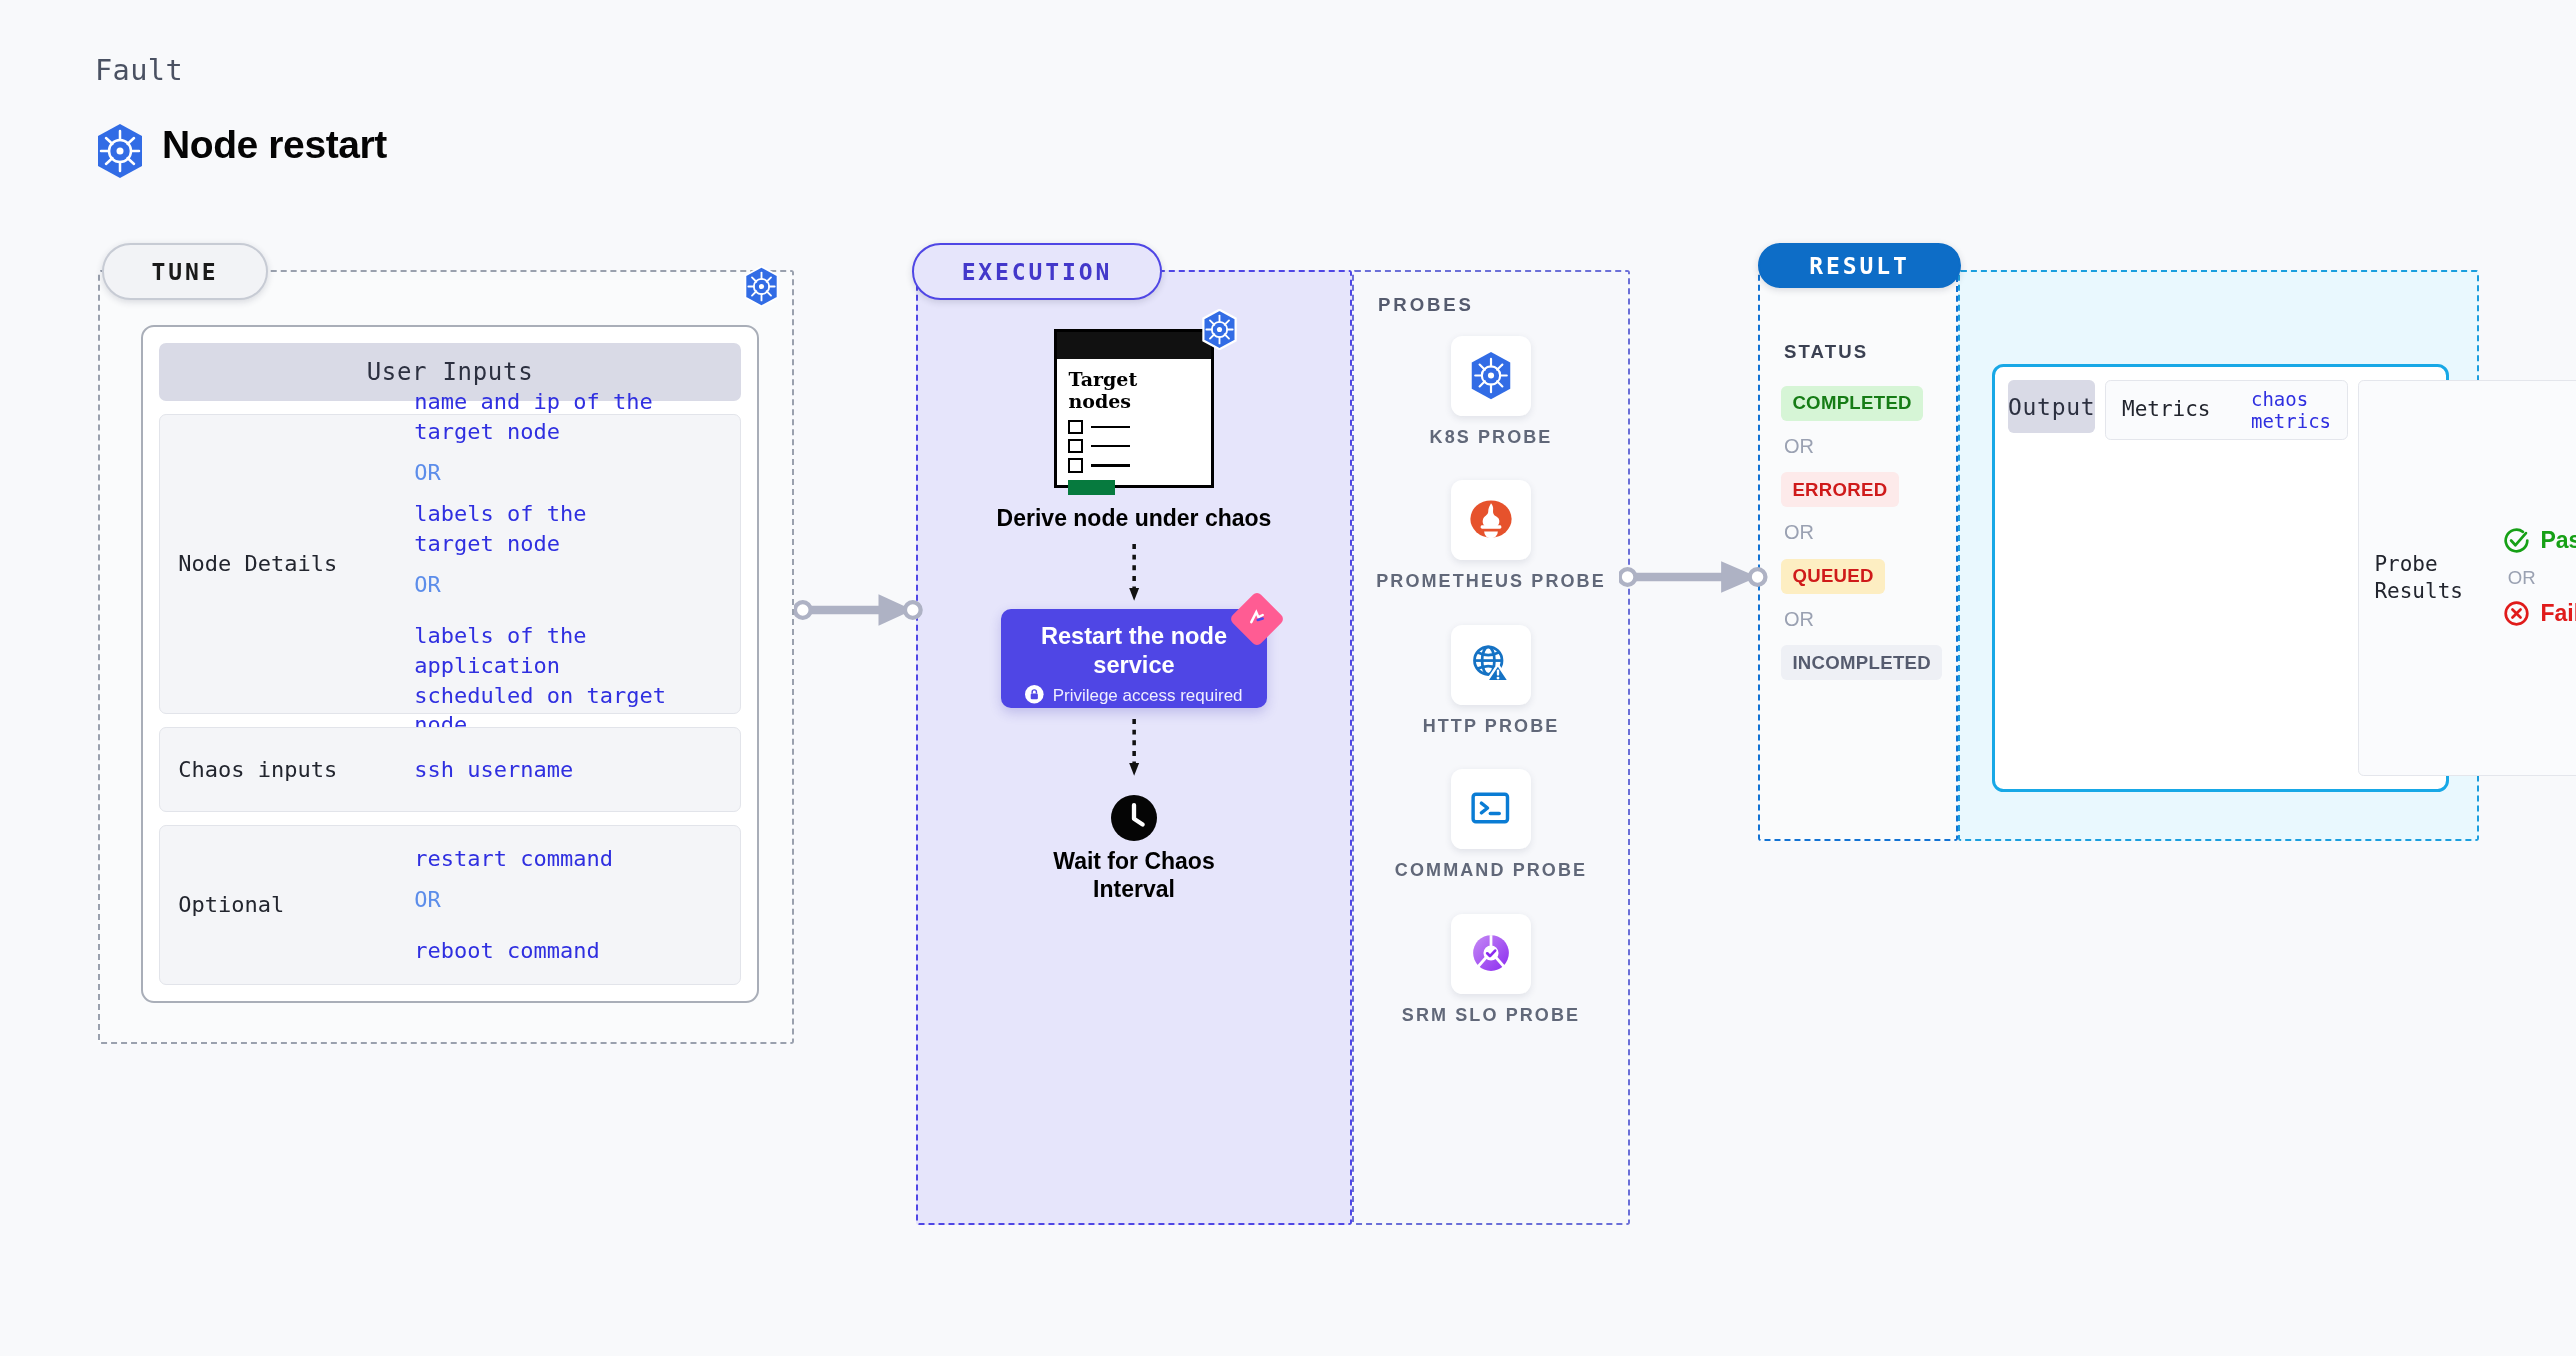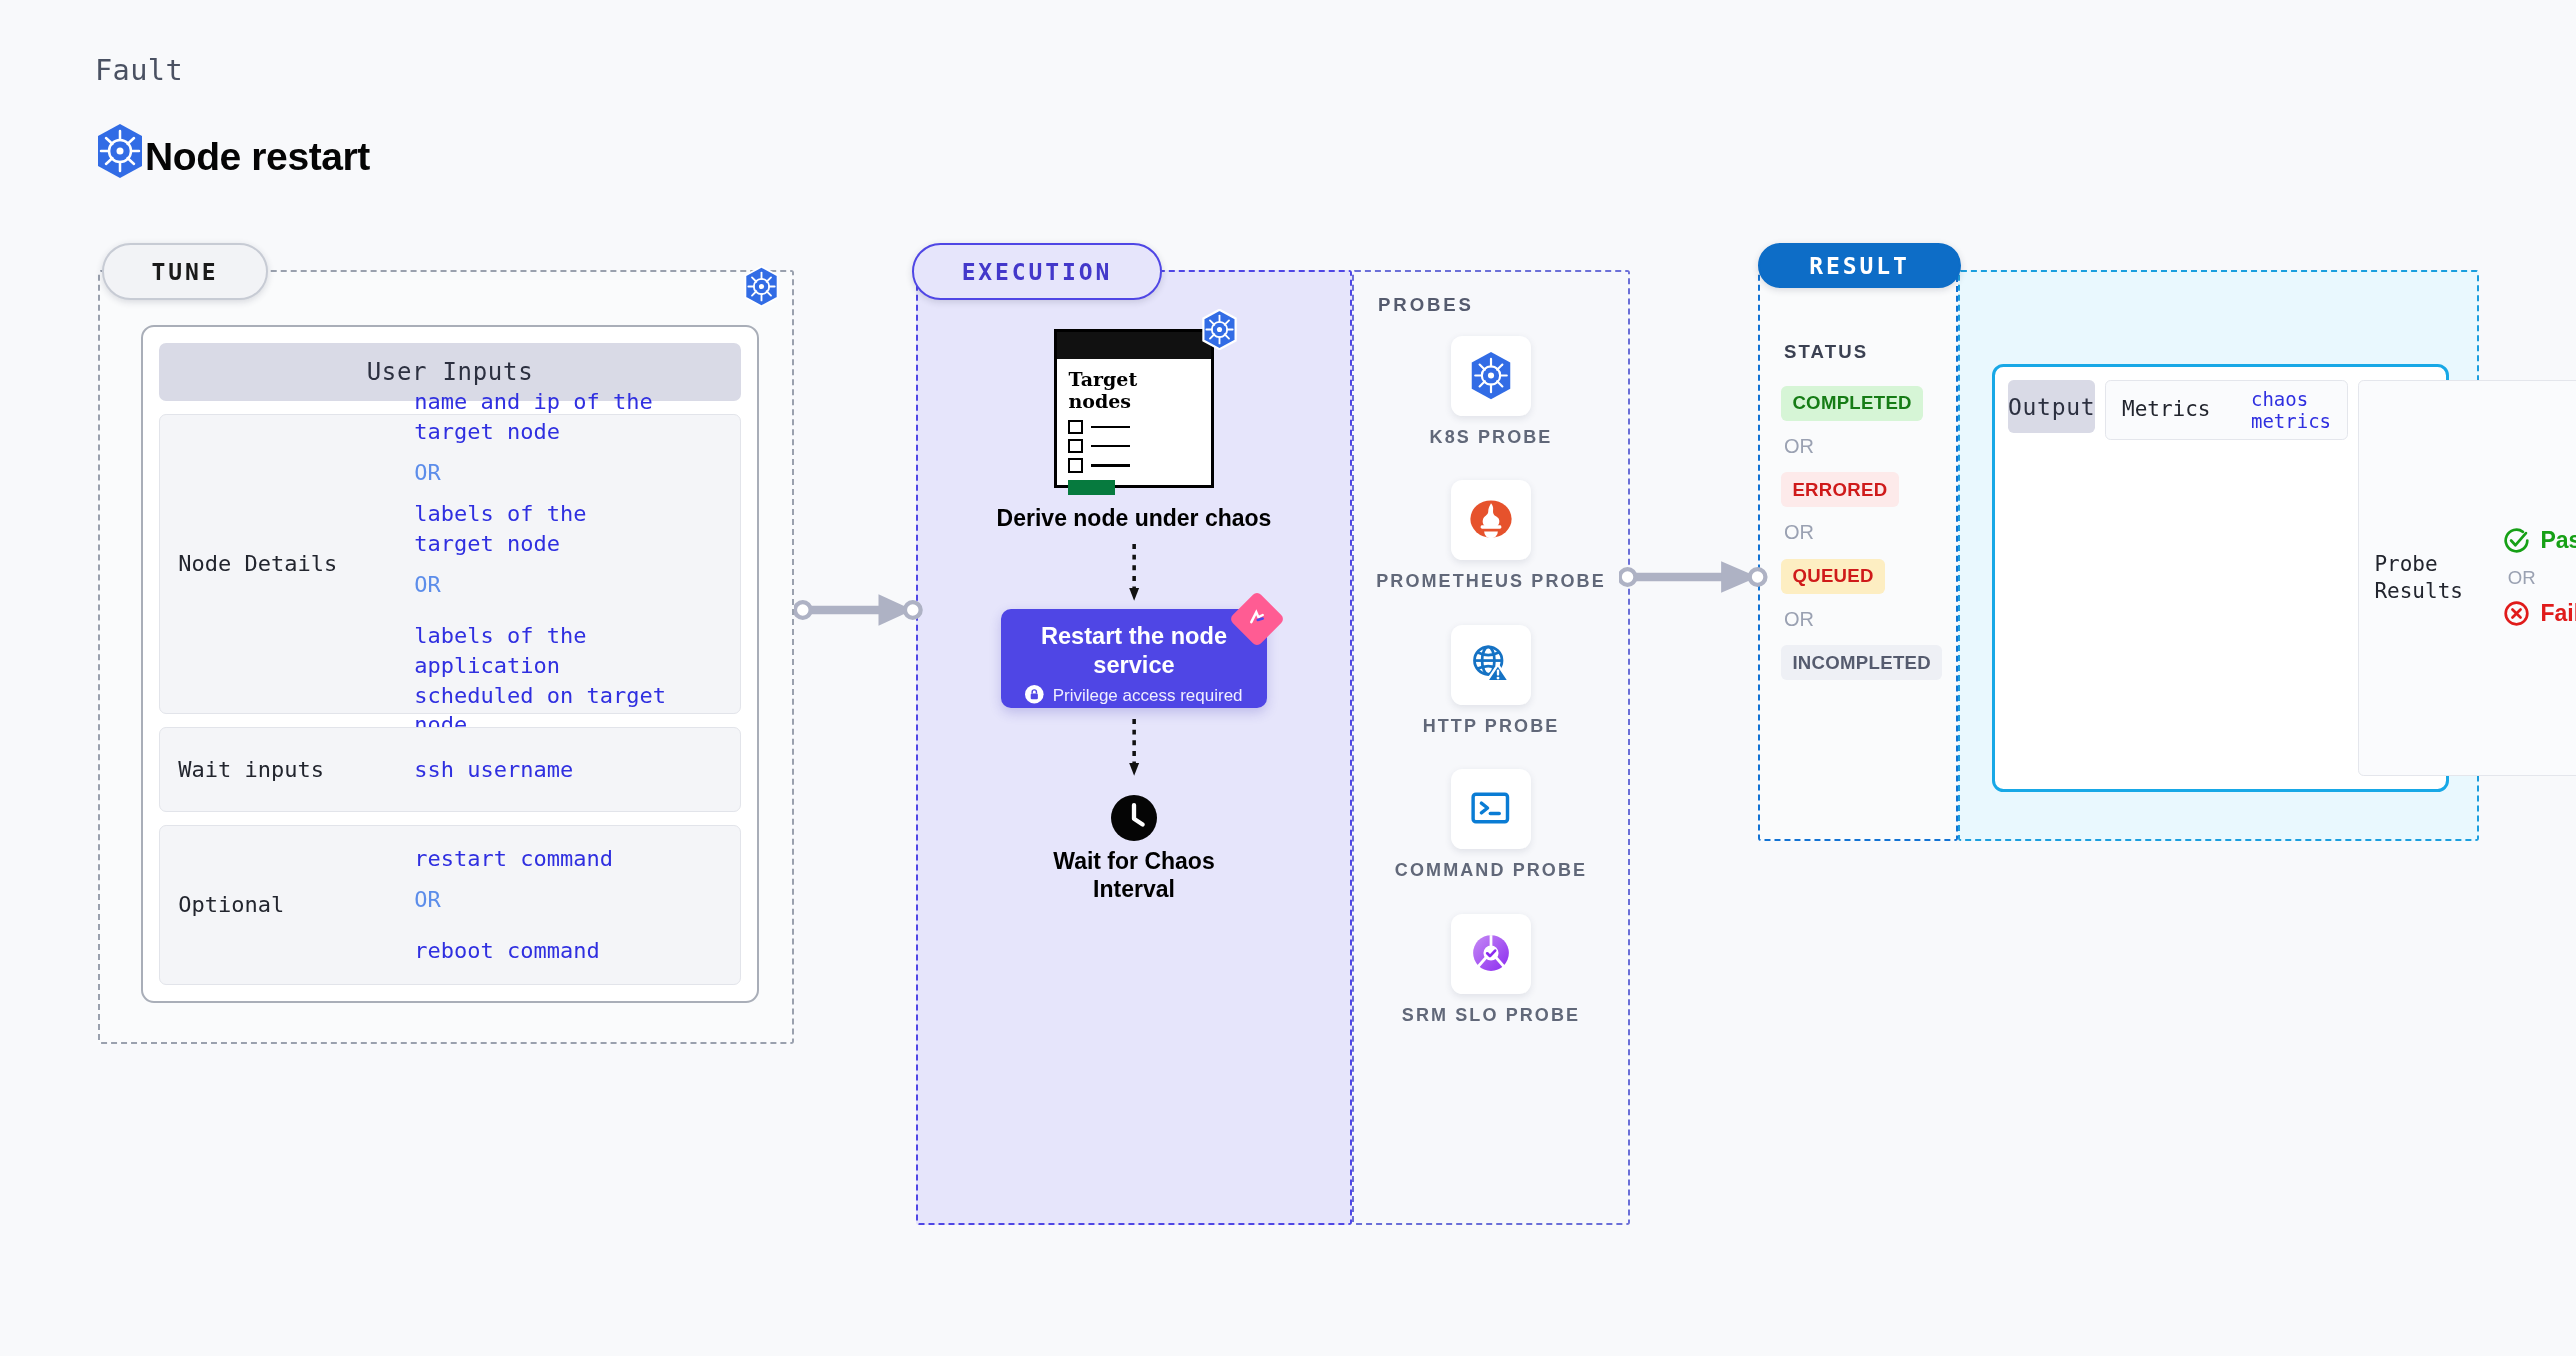--- a/index.html
+++ b/index.html
@@ -13,21 +13,21 @@
   .stage { position: relative; width: 2576px; height: 1357px; }
 
   
   .fault-label {
     position: absolute; left: 95px; top: 53px;
     font-family: "DejaVu Sans Mono", monospace;
     font-size: 28.6px; color: #4a5162; letter-spacing: 0.4px;
   }
   .title-row {
     position: absolute; left: 95px; top: 123px;
-    display: flex; align-items: flex-end; 
+    display: flex; align-items: flex-start; gap: 17px;
   }
   .title-text {
     font-size: 39px; font-weight: bold; color: #050505;
     letter-spacing: -0.4px; font-family: "Liberation Sans", sans-serif;
   }
 
   
   .k8s { display: block; }
 
   
@@ -318,21 +318,21 @@
         <span class="or">OR</span>
         <span>labels of the</span>
         <span>target node</span>
         <span class="or">OR</span>
         <span class="vspace">labels of the application</span>
         <span> scheduled on target node</span>
       </div>
     </div>
 
     <div class="row row-chaos">
-      <div class="row-label">Wait inputs</div>
+      <div class="row-label">Chaos inputs</div>
       <div class="row-values">
         <span>ssh username</span>
       </div>
     </div>
 
     <div class="row row-opt">
       <div class="row-label">Optional</div>
       <div class="row-values">
         <span>restart command</span>
         <span class="or">OR</span>

